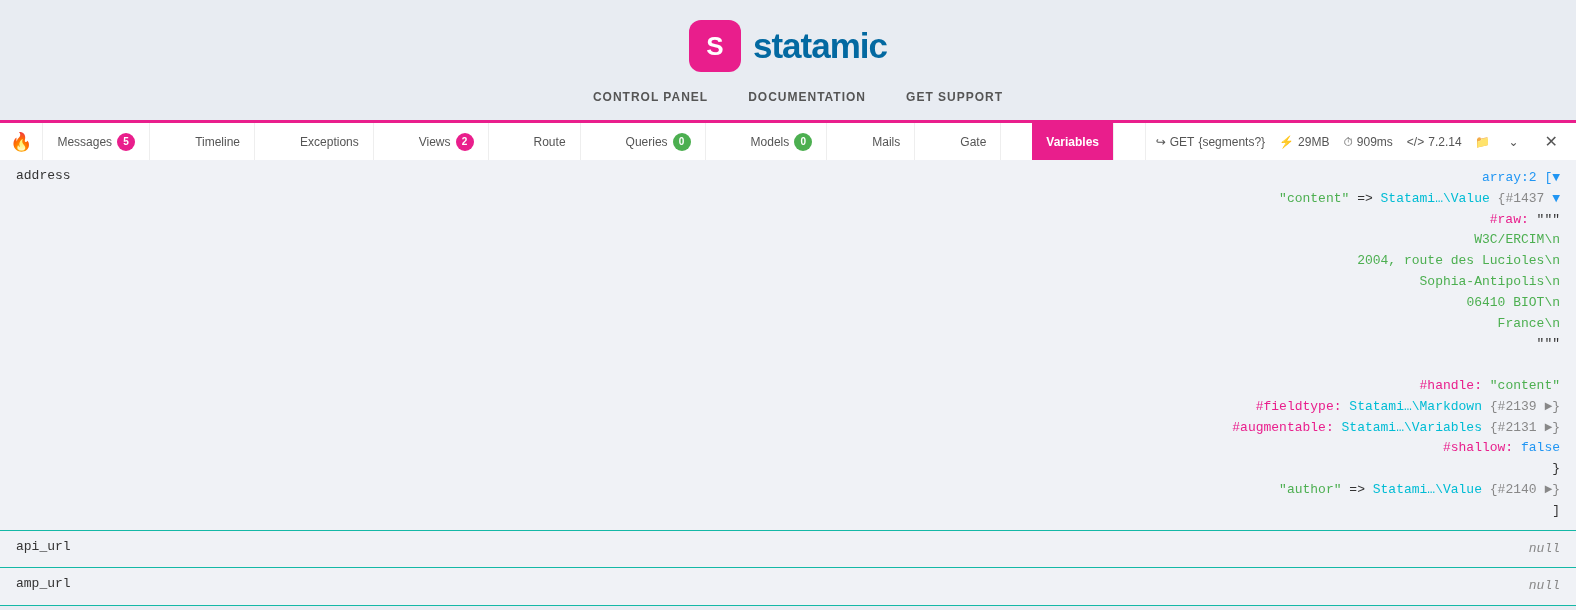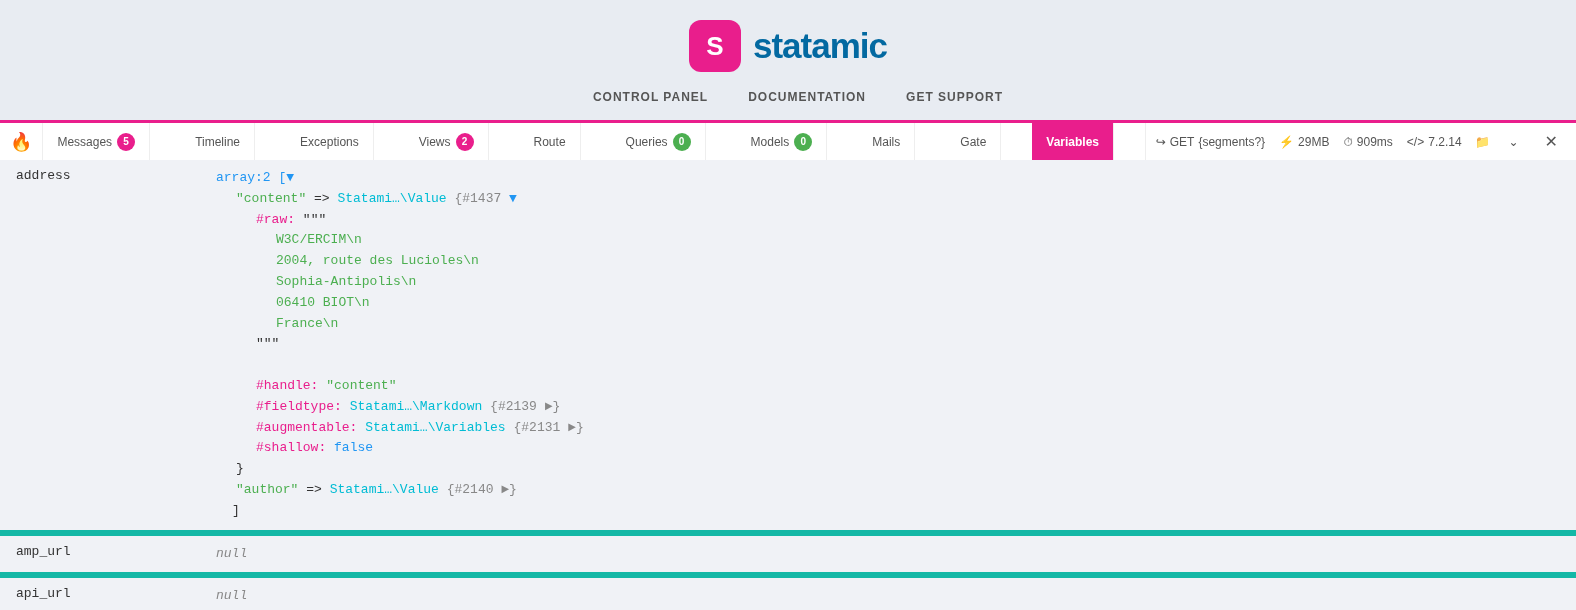--- a/index.html
+++ b/index.html
@@ -132,40 +132,41 @@
       padding: 0;
       min-height: 360px;
       overflow: auto;
     }
     .variables-table {
       width: 100%;
       border-collapse: collapse;
       font-size: 13px;
     }
     .variables-table tr {
-      border-bottom: 6px solid #14b8a6;
+      border-bottom: 1px solid #14b8a6;
       margin-top: 48px;
     }
     .variables-table td {
       padding: 8px 16px;
       vertical-align: top;
     }
     .var-key {
       color: #333;
       font-weight: 400;
       min-width: 200px;
       width: 200px;
       font-family: 'Courier New', monospace;
       font-size: 13px;
     }
     .var-value {
       font-family: 'Courier New', monospace;
       font-size: 13px;
       color: #333;
       line-height: 1.6;
+      text-align: right;
     }
     .c-blue { color: #2196f3; }
     .c-green { color: #4caf50; }
     .c-pink { color: #e91e8c; }
     .c-cyan { color: #00bcd4; }
     .c-gray { color: #888; }
     .indent1 { margin-left: 20px; display: block; }
     .indent2 { margin-left: 40px; display: block; }
     .indent3 { margin-left: 60px; display: block; }
     .null-val { color: #888; font-style: italic; }
@@ -326,27 +327,27 @@
             <span class="c-green">"author"</span>
             <span> =&gt; </span>
             <span class="c-cyan">Statami…\Value</span>
             <span class="c-gray"> {#2140 ►}</span>
           </span>
           <span style="margin-left:16px;display:block;">]</span>
         </td>
       </tr>
 
       <tr>
-        <td class="var-key">amp_url</td>
+        <td class="var-key">api_url</td>
         <td class="var-value">
           <span class="null-val">null</span>
         </td>
       </tr>
 
       <tr>
-        <td class="var-key">api_url</td>
+        <td class="var-key">amp_url</td>
         <td class="var-value">
           <span class="null-val">null</span>
         </td>
       </tr>
     </tbody>
   </table>
 </div>
 
 </body></html>

